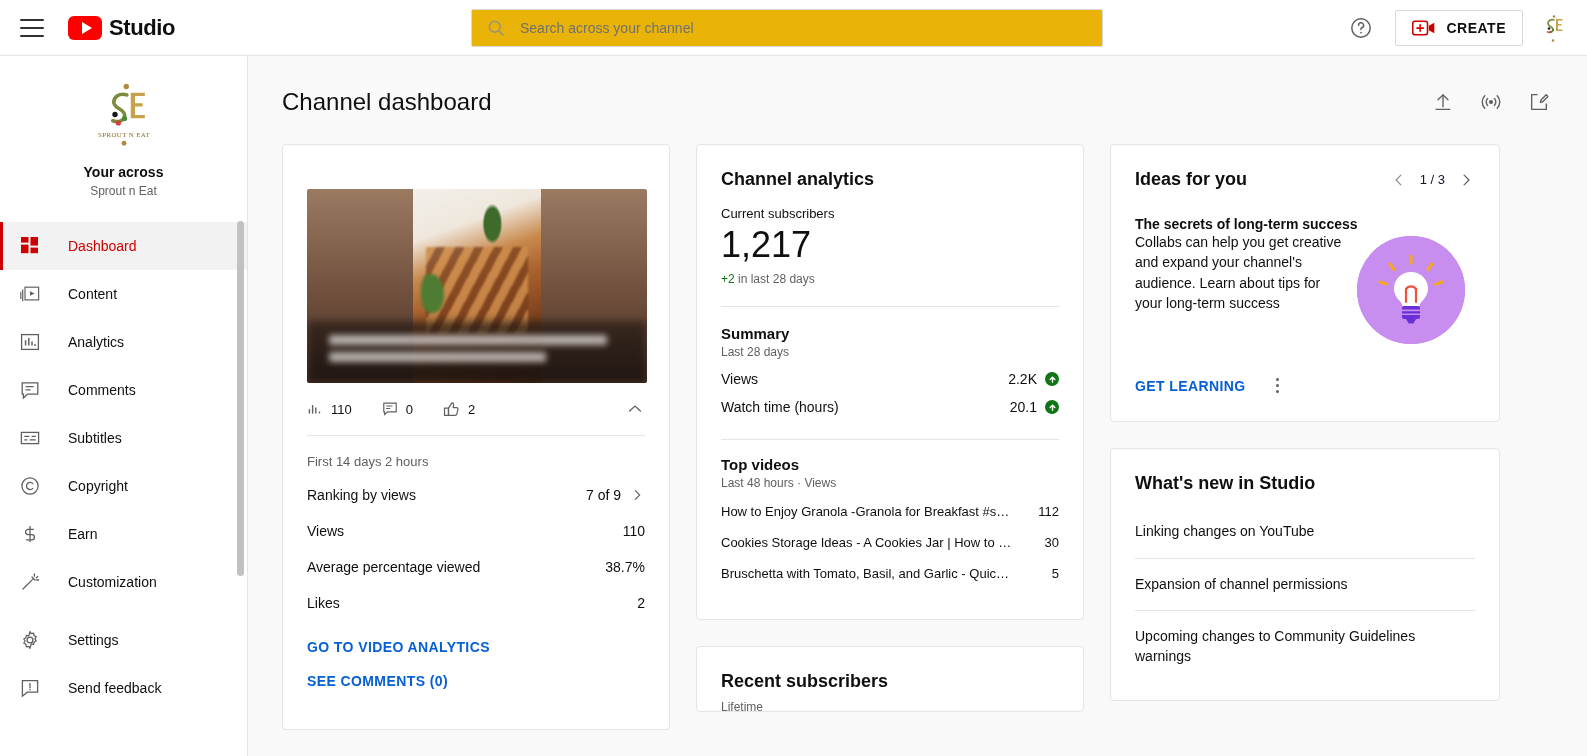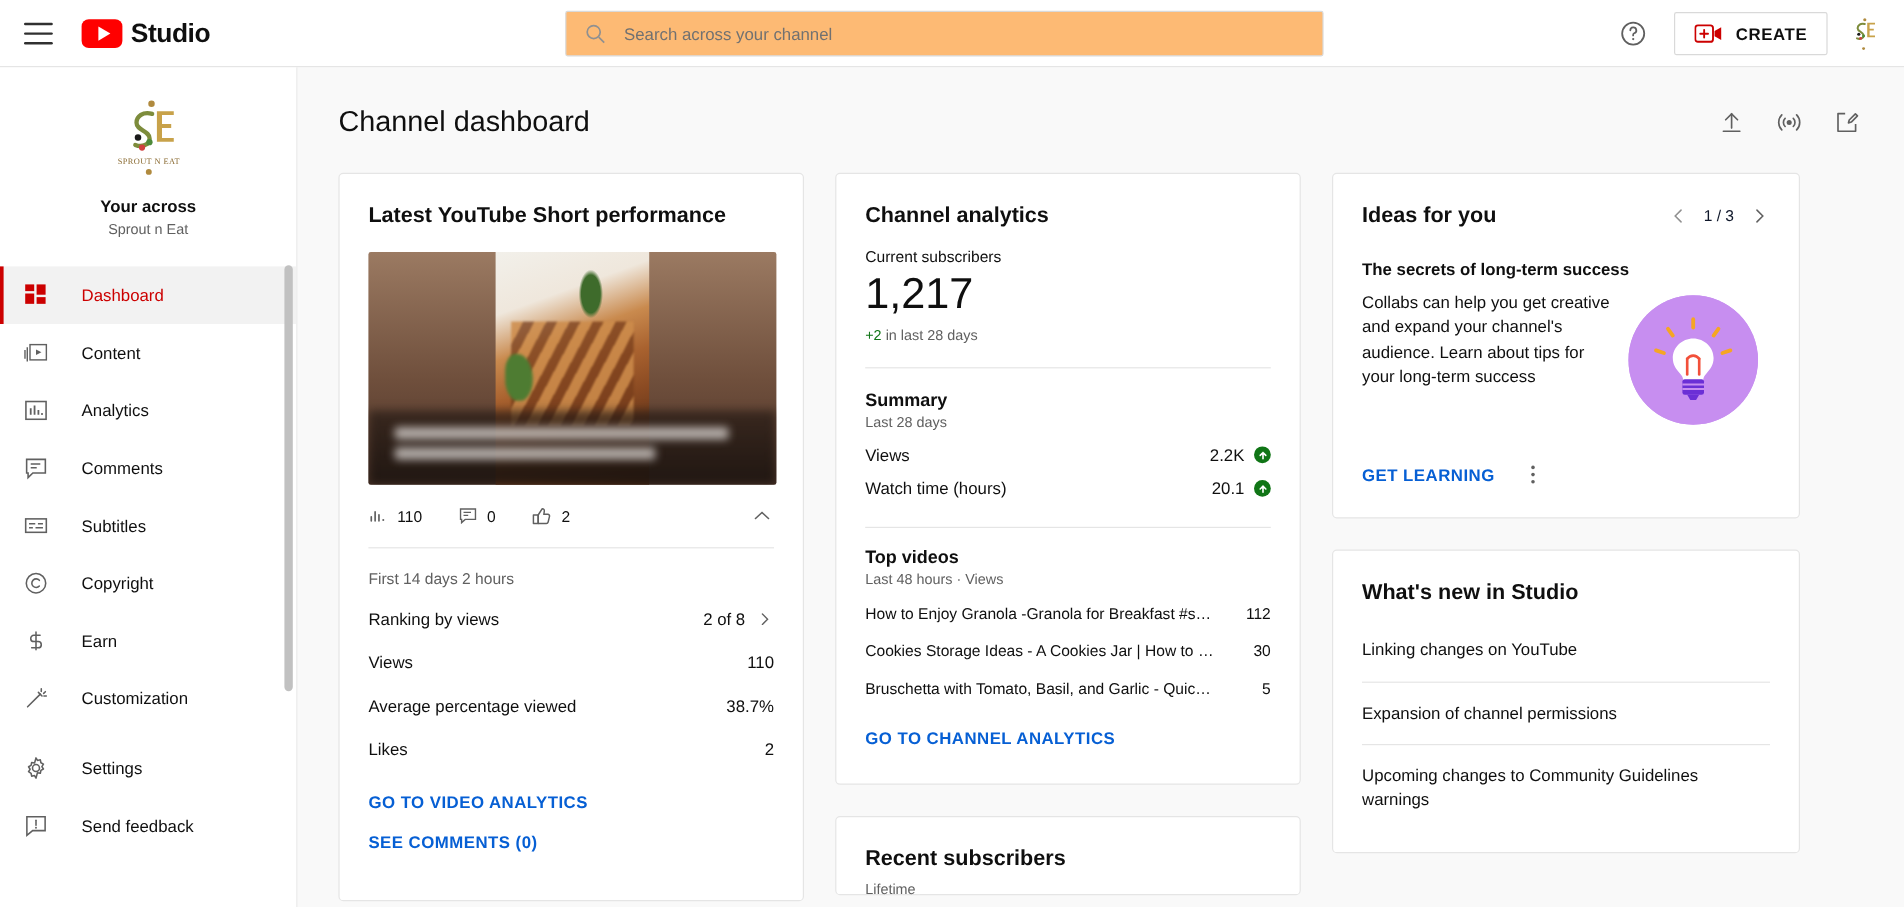--- a/index.html
+++ b/index.html
@@ -34,21 +34,21 @@
   .yt-logo .tri {
     width: 0; height: 0; border-left: 10px solid #fff;
     border-top: 6px solid transparent; border-bottom: 6px solid transparent;
     margin-left: 3px;
   }
   .brand-text { font-size: 22px; font-weight: 700; letter-spacing: -0.4px; color: #0f0f0f; }
 
   .searchwrap {
     position: absolute; left: 471px; top: 9px;
     width: 632px; height: 38px;
-    border: 1px solid #d9d9d9; border-radius: 2px; background: #fdba74;
+    border: 1px solid #d9d9d9; border-radius: 2px; background: #eab308;
     display: flex; align-items: center; padding: 0 14px;
   }
   .search-input {
     border: none; outline: none; background: transparent;
     font-size: 14px; color: #5f5f5f; flex: 1; margin-left: 14px;
     font-family: "Liberation Sans", sans-serif;
   }
   .search-input::placeholder { color: #717171; }
 
   .top-right { margin-left: auto; display: flex; align-items: center; gap: 14px; padding-right: 18px; }
@@ -194,21 +194,21 @@
     font-size: 13px; color: #0f0f0f; padding: 8px 0; cursor: pointer;
   }
   .tv-name { flex: 1; white-space: nowrap; overflow: hidden; text-overflow: ellipsis; }
   .tv-views { width: 34px; text-align: right; }
 
   
   .ideas-head { display: flex; align-items: center; }
   .pager { margin-left: auto; display: flex; align-items: center; gap: 12px; font-size: 13px; color: #0f172a; }
   .pager .nav-arrow { cursor: pointer; display: flex; }
   .idea-title { font-size: 14px; font-weight: 600; margin-top: 26px; }
-  .idea-body { display: flex; gap: 10px; margin-top: 10px; }
+  .idea-body { display: flex; gap: 10px; margin-top: 0; }
   .idea-text { font-size: 14px; color: #0f0f0f; line-height: 1.45; width: 212px; }
   .bulb {
     width: 108px; height: 108px; border-radius: 50%; background: #c78ef0;
     position: relative; flex-shrink: 0; margin-top: 4px;
   }
   .idea-actions { display: flex; align-items: center; gap: 26px; margin-top: 30px; }
   .idea-actions .link { margin-top: 0; }
   .kebab { display: flex; flex-direction: column; gap: 3px; cursor: pointer; padding: 4px; }
   .kebab i { width: 3px; height: 3px; border-radius: 50%; background: #606060; display:block; }
 
@@ -444,21 +444,20 @@
               </svg>
             </span>
           </div>
         </div>
       </div>
 
       <div class="grid">
 
         <div class="col col-1">
           <div class="card">
-            <div class="card-title">Latest YouTube Short performance</div>
 
             <div class="thumb">
               <div class="center"></div>
               <div class="caption"></div>
               <div class="caption-lines">
                   <i></i>
                   <i></i>
                 </div>
             </div>
 
@@ -499,21 +498,21 @@
               </div>
             </div>
 
             <div class="divider"></div>
             <div class="sub-note">First 14 days 2 hours</div>
 
             <div style="margin-top:8px;">
               <div class="kv">
                 <span>Ranking by views</span>
                 <span class="val">
-                  <span>2 of 8</span>
+                  <span>7 of 9</span>
                   <span>
                     <svg width="16" height="16" viewBox="0 0 24 24" fill="none" stroke="#606060" stroke-width="1.7" stroke-linecap="round">
                         <path d="M9.5 5.5l6.5 6.5-6.5 6.5"></path>
                       </svg>
                   </span>
                 </span>
               </div>
               <div class="kv">
                 <span>Views</span>
                 <span class="val">110</span>
@@ -585,21 +584,20 @@
               <div class="tv-row">
                 <span class="tv-name">Cookies Storage Ideas - A Cookies Jar | How to Store…</span>
                 <span class="tv-views">30</span>
               </div>
               <div class="tv-row">
                 <span class="tv-name">Bruschetta with Tomato, Basil, and Garlic - Quick App…</span>
                 <span class="tv-views">5</span>
               </div>
             </div>
 
-            <a class="link">GO TO CHANNEL ANALYTICS</a>
             <div style="height:6px"></div>
           </div>
 
           <div class="card card-cut" style="height:66px;">
             <div class="card-title">Recent subscribers</div>
             <div class="sec-sub" style="margin-top:8px;">Lifetime</div>
           </div>
         </div>
 
         <div class="col col-3">

